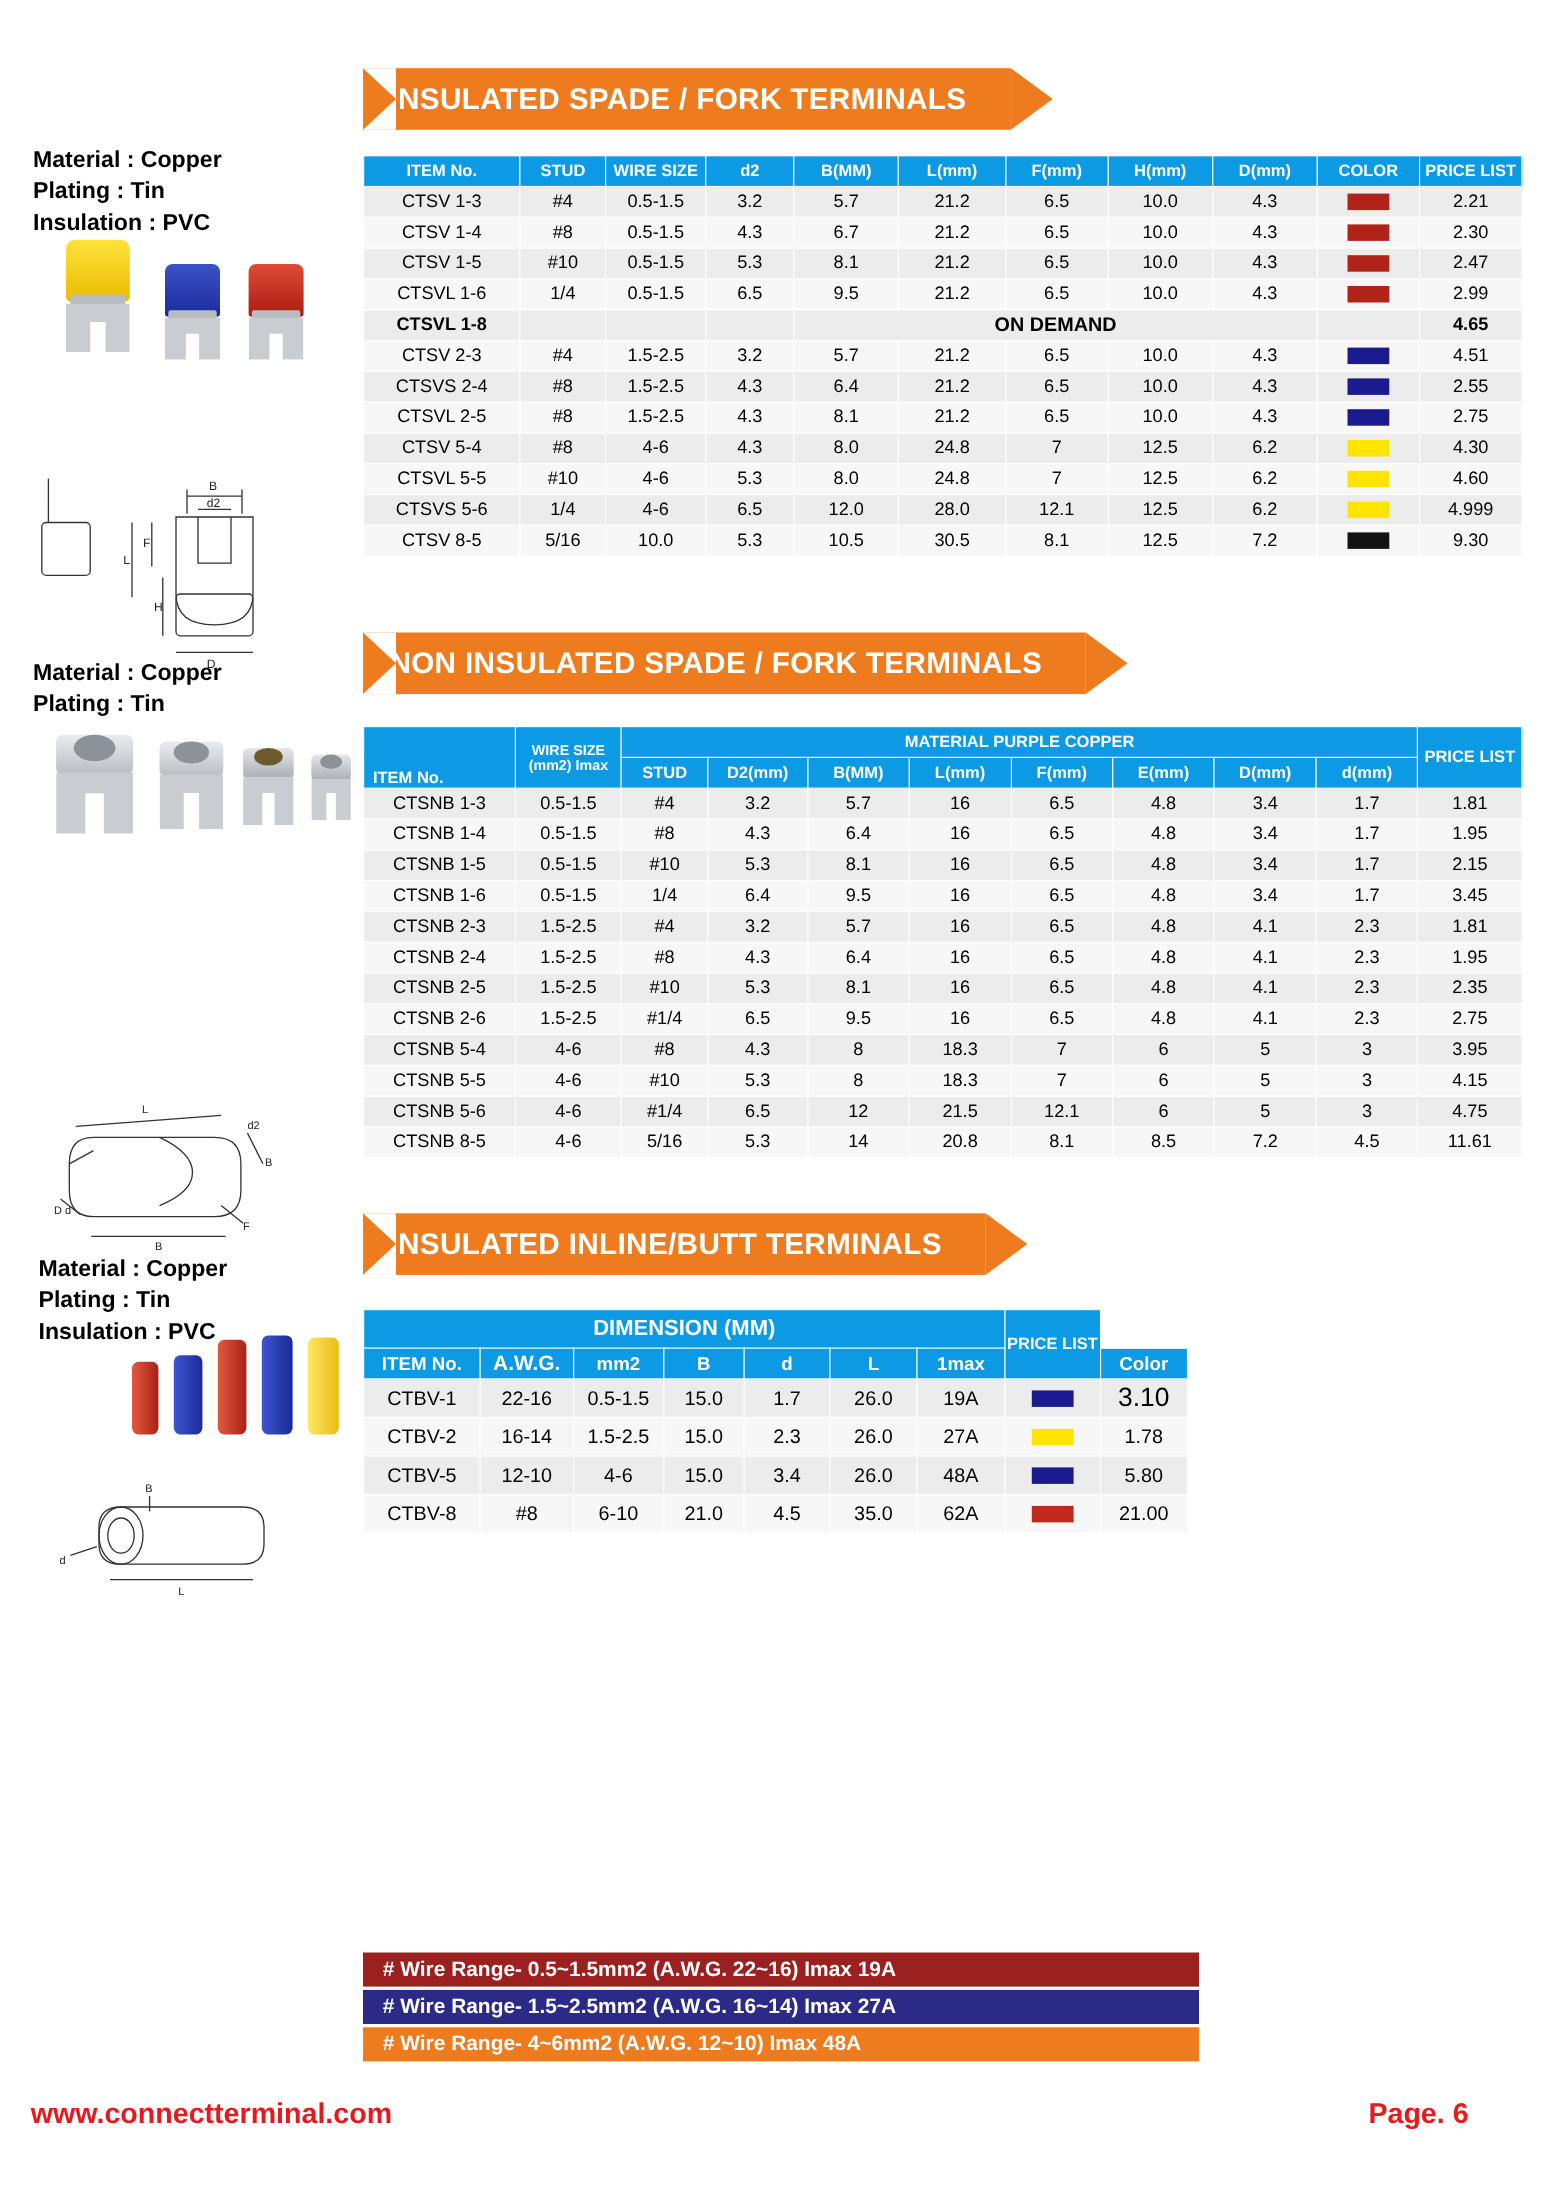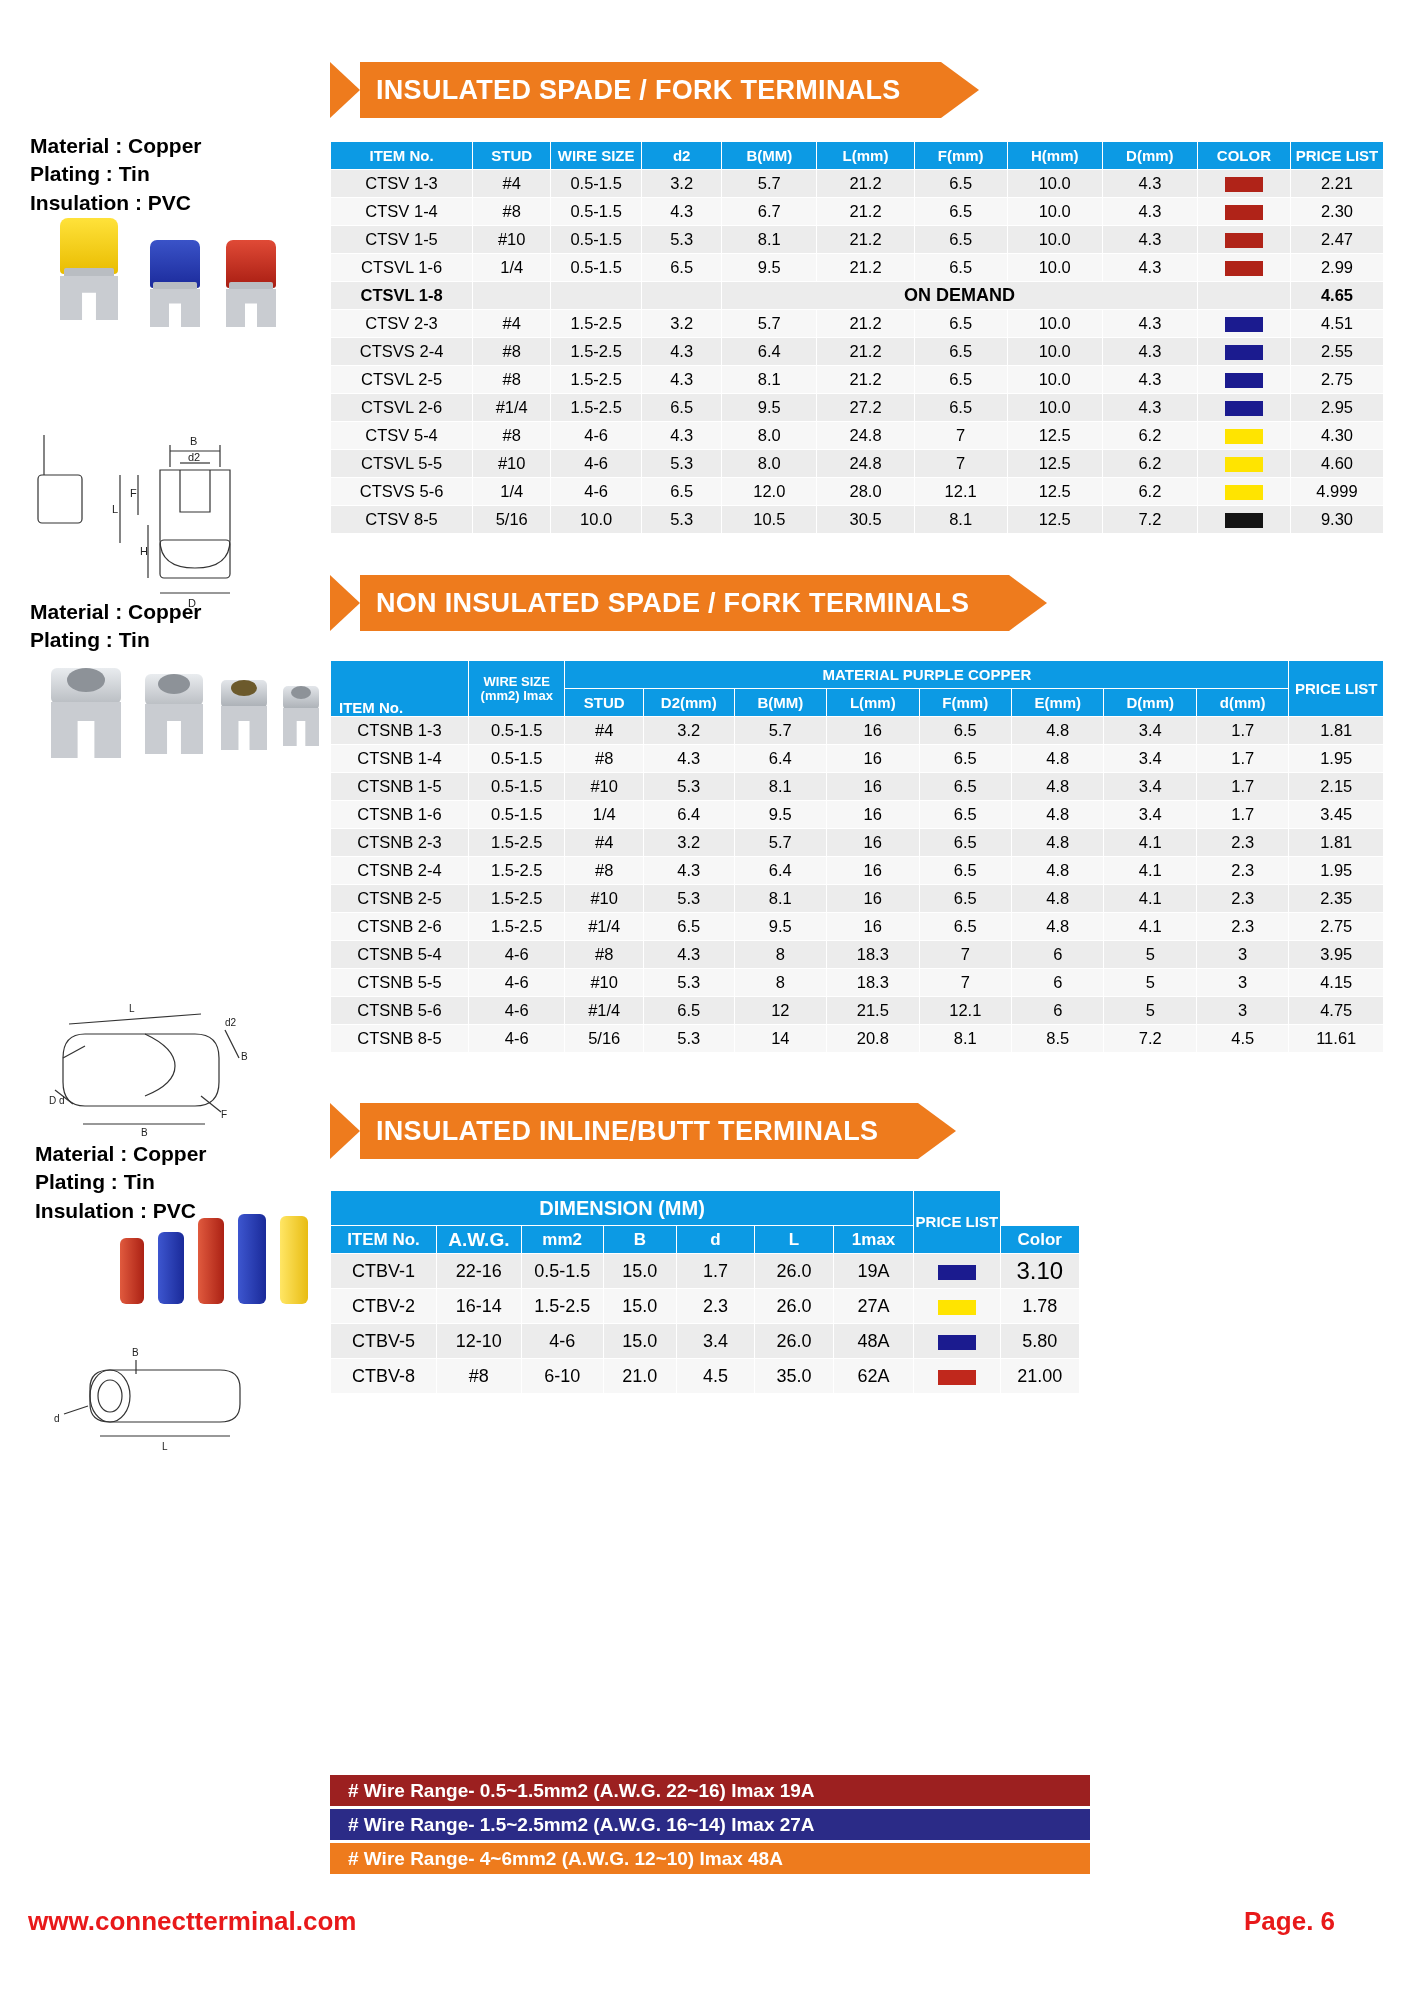--- a/index.html
+++ b/index.html
@@ -11,21 +11,21 @@
   .page{position:relative;width:1414px;height:2000px;}
 
   
   .matblock{position:absolute;font-weight:bold;font-size:21px;color:#000;line-height:1.35;}
   .matblock div{white-space:nowrap;}
 
   
   .banner{position:absolute;height:56px;display:flex;align-items:center;}
   .banner .bar{
     position:relative;height:56px;background:#ee7b1d;display:flex;align-items:center;
-    padding-left:46px;padding-right:40px;
+    padding-left:24px;padding-right:40px;
   }
   .banner .bar:before{
     content:"";position:absolute;left:0;top:0;width:0;height:0;
     border-top:28px solid #fff;border-bottom:28px solid #fff;border-left:30px solid #ee7b1d;
   }
   .banner .bar:after{
     content:"";position:absolute;right:-38px;top:0;width:0;height:0;
     border-top:28px solid transparent;border-bottom:28px solid transparent;border-left:38px solid #ee7b1d;
   }
   .banner .txt{color:#ffffff;font-weight:bold;font-size:27px;letter-spacing:.3px;white-space:nowrap;}
@@ -229,33 +229,20 @@
           <td class="">4.3</td>
           <td class="">8.1</td>
           <td class="">21.2</td>
           <td class="">6.5</td>
           <td class="">10.0</td>
           <td class="">4.3</td>
           <td><span class="swatch" style="background:#1b1b8f"></span></td>
           <td class="price">2.75</td>
         </tr>
         <tr>
-          <td class="item">CTSVL 2-6</td>
-          <td class="">#1/4</td>
-          <td class="">1.5-2.5</td>
-          <td class="">6.5</td>
-          <td class="">9.5</td>
-          <td class="">27.2</td>
-          <td class="">6.5</td>
-          <td class="">10.0</td>
-          <td class="">4.3</td>
-          <td><span class="swatch" style="background:#1b1b8f"></span></td>
-          <td class="price">2.95</td>
-        </tr>
-        <tr>
           <td class="item">CTSV 5-4</td>
           <td class="">#8</td>
           <td class="">4-6</td>
           <td class="">4.3</td>
           <td class="">8.0</td>
           <td class="">24.8</td>
           <td class="">7</td>
           <td class="">12.5</td>
           <td class="">6.2</td>
           <td><span class="swatch" style="background:#ffe400"></span></td>

